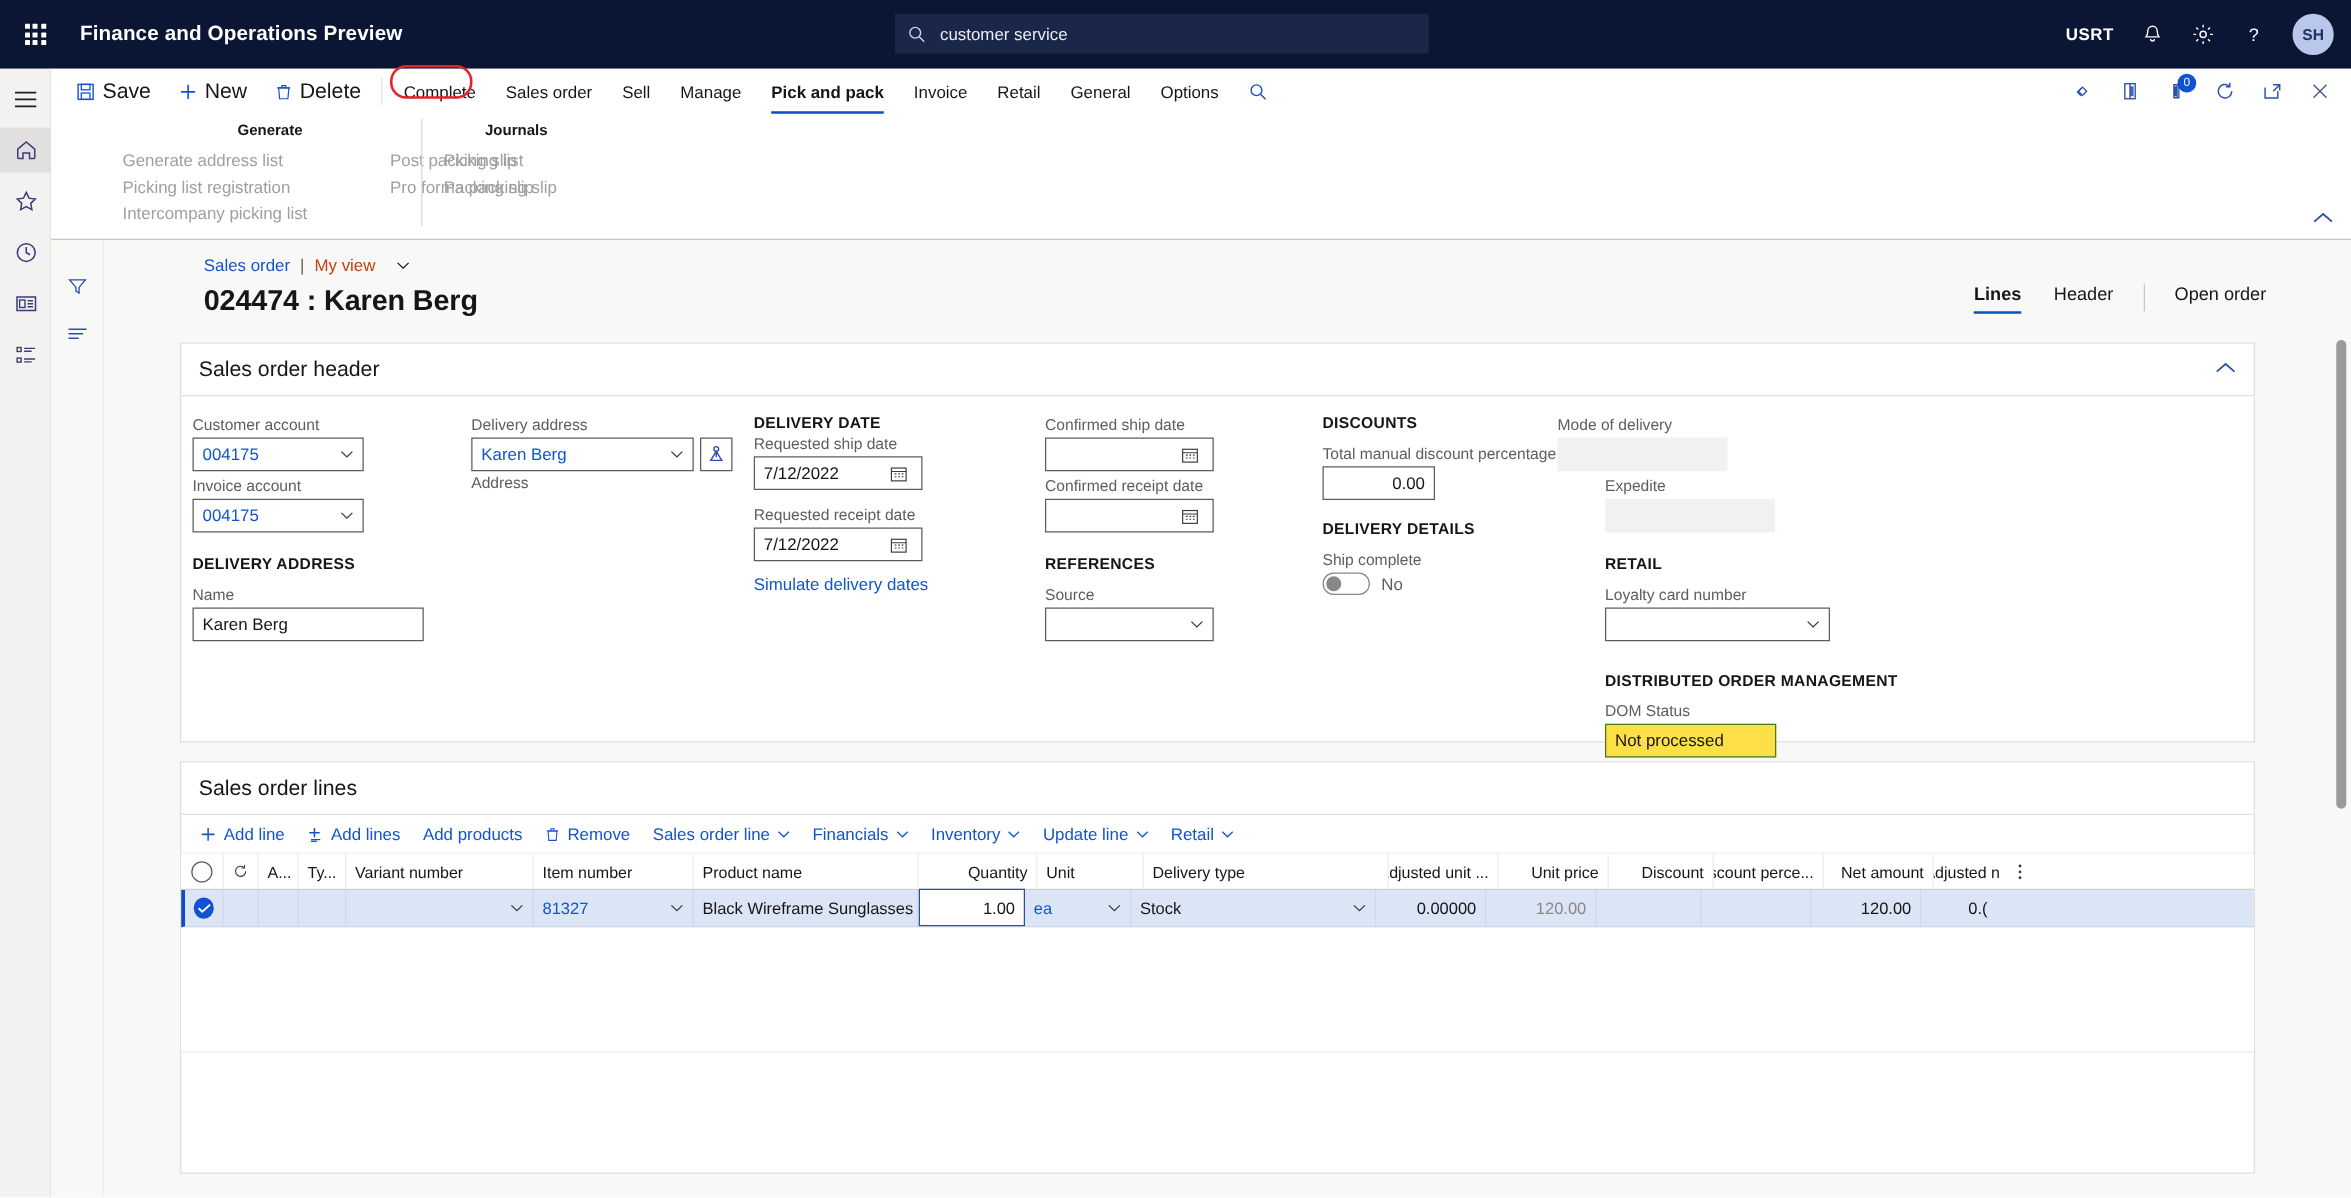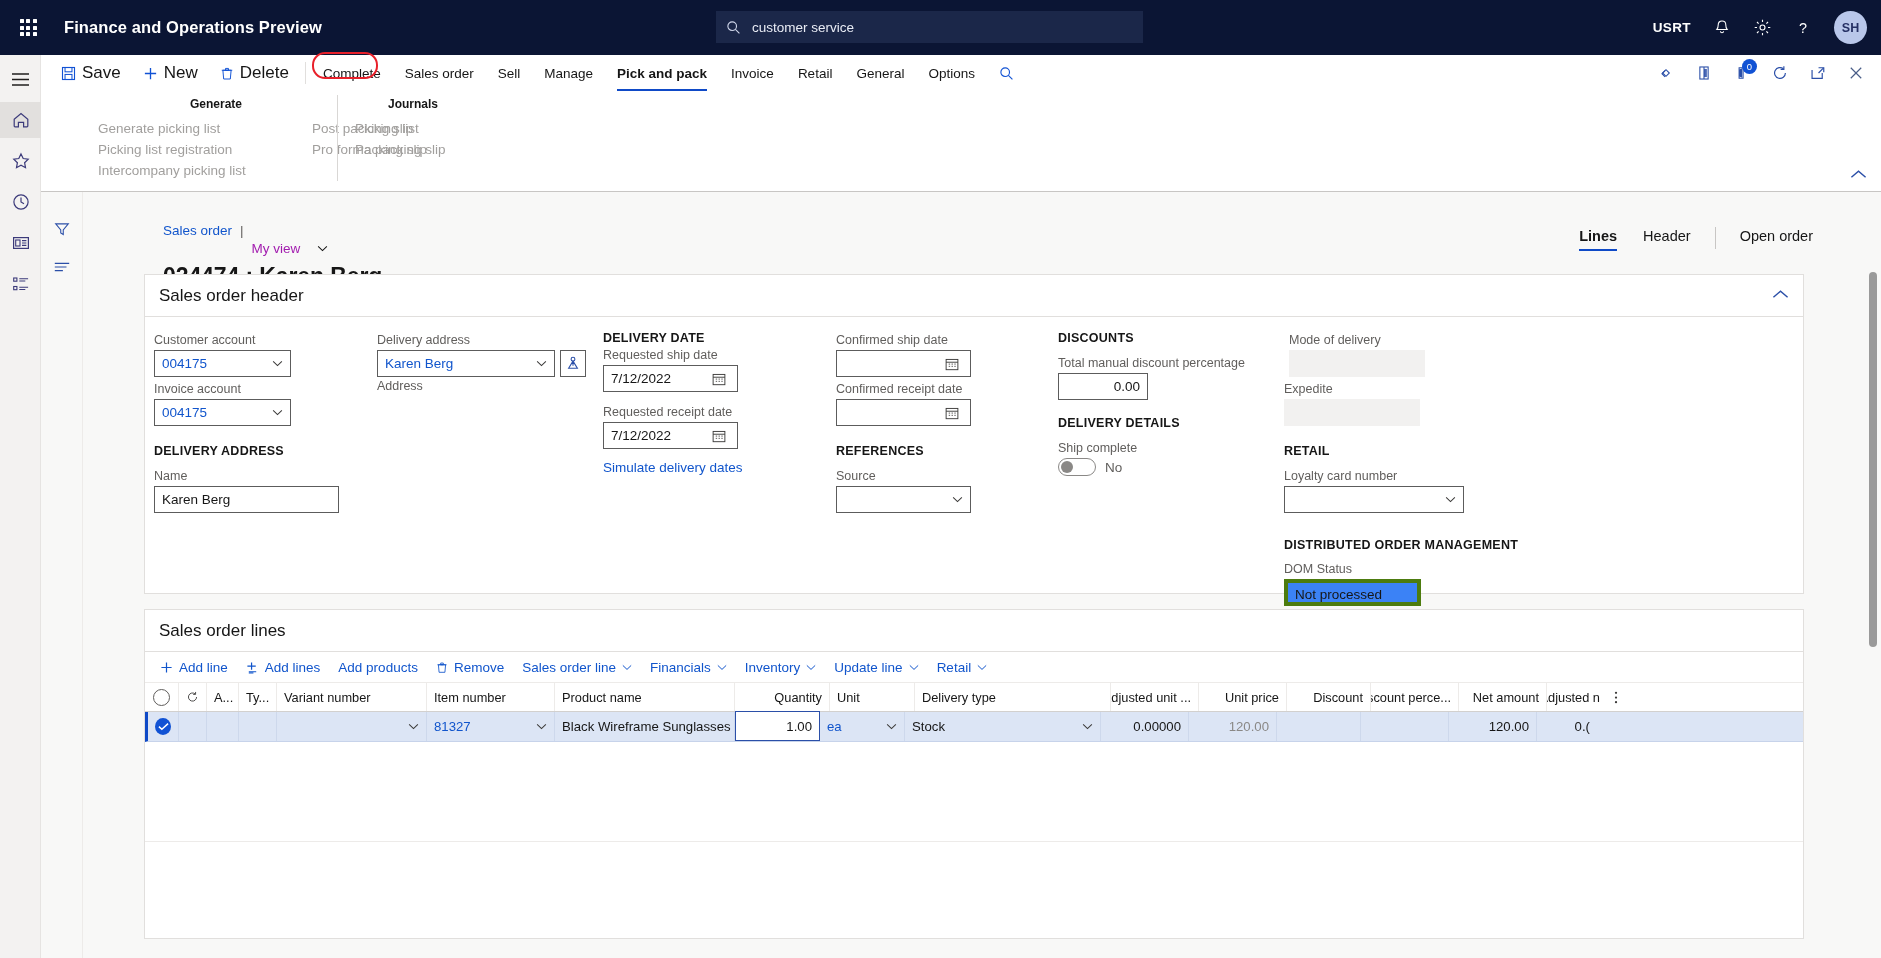--- a/index.html
+++ b/index.html
@@ -135,21 +135,21 @@
   .contentrail {
     position: absolute; left: 0; top: 0; width: 42px; height: 766px;
     border-right: 1px solid #edebe9; background: #f8f8f7;
   }
   .crail-btn { width: 42px; height: 38px; display: flex; align-items: center; justify-content: center; cursor: pointer; }
 
   .pagehead { position: absolute; left: 42px; top: 0; right: 0; height: 75px; }
   .breadcrumb { padding: 13px 0 0 80px; font-size: 13.5px; display: flex; align-items: center; gap: 8px; }
   .bc-link { color: #1155cc; cursor: pointer; }
   .bc-div { color: #605e5c; }
-  .bc-view { color: #a21caf; cursor: pointer; display: flex; align-items: center; gap: 17px; margin-top: 36px; }
+  .bc-view { color: #c2410c; cursor: pointer; display: flex; align-items: center; gap: 17px; }
   .pagetitle {
     padding-left: 80px; margin-top: 7px;
     font-size: 23px; font-weight: bold; color: #161616; letter-spacing: -.1px;
   }
   .headtabs {
     position: absolute; right: 55px; top: 35px;
     display: flex; align-items: center; gap: 0;
   }
   .htab { padding: 0 13px; font-size: 14.5px; color: #161616; cursor: pointer; position: relative; padding-bottom: 4px; }
   .htab.active { font-weight: bold; }
@@ -174,21 +174,21 @@
   .sect { position: absolute; font-size: 12.5px; font-weight: bold; color: #161616; letter-spacing: .25px; }
 
   .inputbox {
     height: 27px; border: 1px solid #5c5c5c; background: #fff;
     display: flex; align-items: center; padding: 0 7px;
     font-size: 13.5px; color: #161616;
   }
   .inputbox.lookup { padding-right: 2px; }
   .inputbox .val { flex: 1; overflow: hidden; white-space: nowrap; }
   .inputbox .val.link { color: #1155cc; }
-  .inputbox.readonly { background: #3b82f6; border: 4px solid #4d7c0f; align-items: flex-end; }
+  .inputbox.readonly { background: #fde047; border: 1px solid #4d7c0f; }
   .inputbox.flat { background: #f2f1f0; border: 0; }
   .inputbox.num .val { text-align: right; }
   .caretbtn { width: 22px; display: flex; align-items: center; justify-content: center; cursor: pointer; }
   .addrbox {
     border: 1px solid #c8c6c4; background: #f2f1f0;
     padding: 7px 9px; font-size: 13.5px; line-height: 19px; color: #161616;
   }
   .mapbtn {
     width: 26px; height: 27px; border: 1px solid #5c5c5c; background: #fff;
     display: flex; align-items: center; justify-content: center; cursor: pointer;
@@ -450,21 +450,21 @@
             </svg>
         </span>
       </div>
     </div>
 
     <div class="ribbon-body">
       <div class="rgroup" style="left:55px; width:240px;">
         <div class="rgroup-title">Generate</div>
         <div class="rgroup-cols">
           <div class="rcol" style="width:125px">
-            <div class="ritem">Generate picking list</div>
+            <div class="ritem">Generate address list</div>
             <div class="ritem">Picking list registration</div>
             <div class="ritem">Intercompany picking list</div>
           </div>
           <div class="rcol" style="width:170px; margin-left:89px">
             <div class="ritem">Post packing slip</div>
             <div class="ritem">Pro forma packing slip</div>
           </div>
         </div>
       </div>
       <div class="gsep" style="left:296px; top:4px; height:86px;"></div>
@@ -677,21 +677,21 @@
         <div class="fld" style="left:913px; top:124px;">
           <div class="flabel">Ship complete</div>
           <div class="toggle-row">
             <div class="toggle">
                 <span class="knob"></span>
               </div>
             <span class="toggle-label">No</span>
           </div>
         </div>
 
-        <div class="fld" style="left:1144px; top:16px; width:136px;">
+        <div class="fld" style="left:1101px; top:16px; width:136px;">
           <div class="flabel">Mode of delivery</div>
           <div class="inputbox flat">
             <span class="val"></span>
           </div>
         </div>
 
         <div class="fld" style="left:1139px; top:65px; width:136px;">
           <div class="flabel">Expedite</div>
           <div class="inputbox flat">
             <span class="val"></span>

